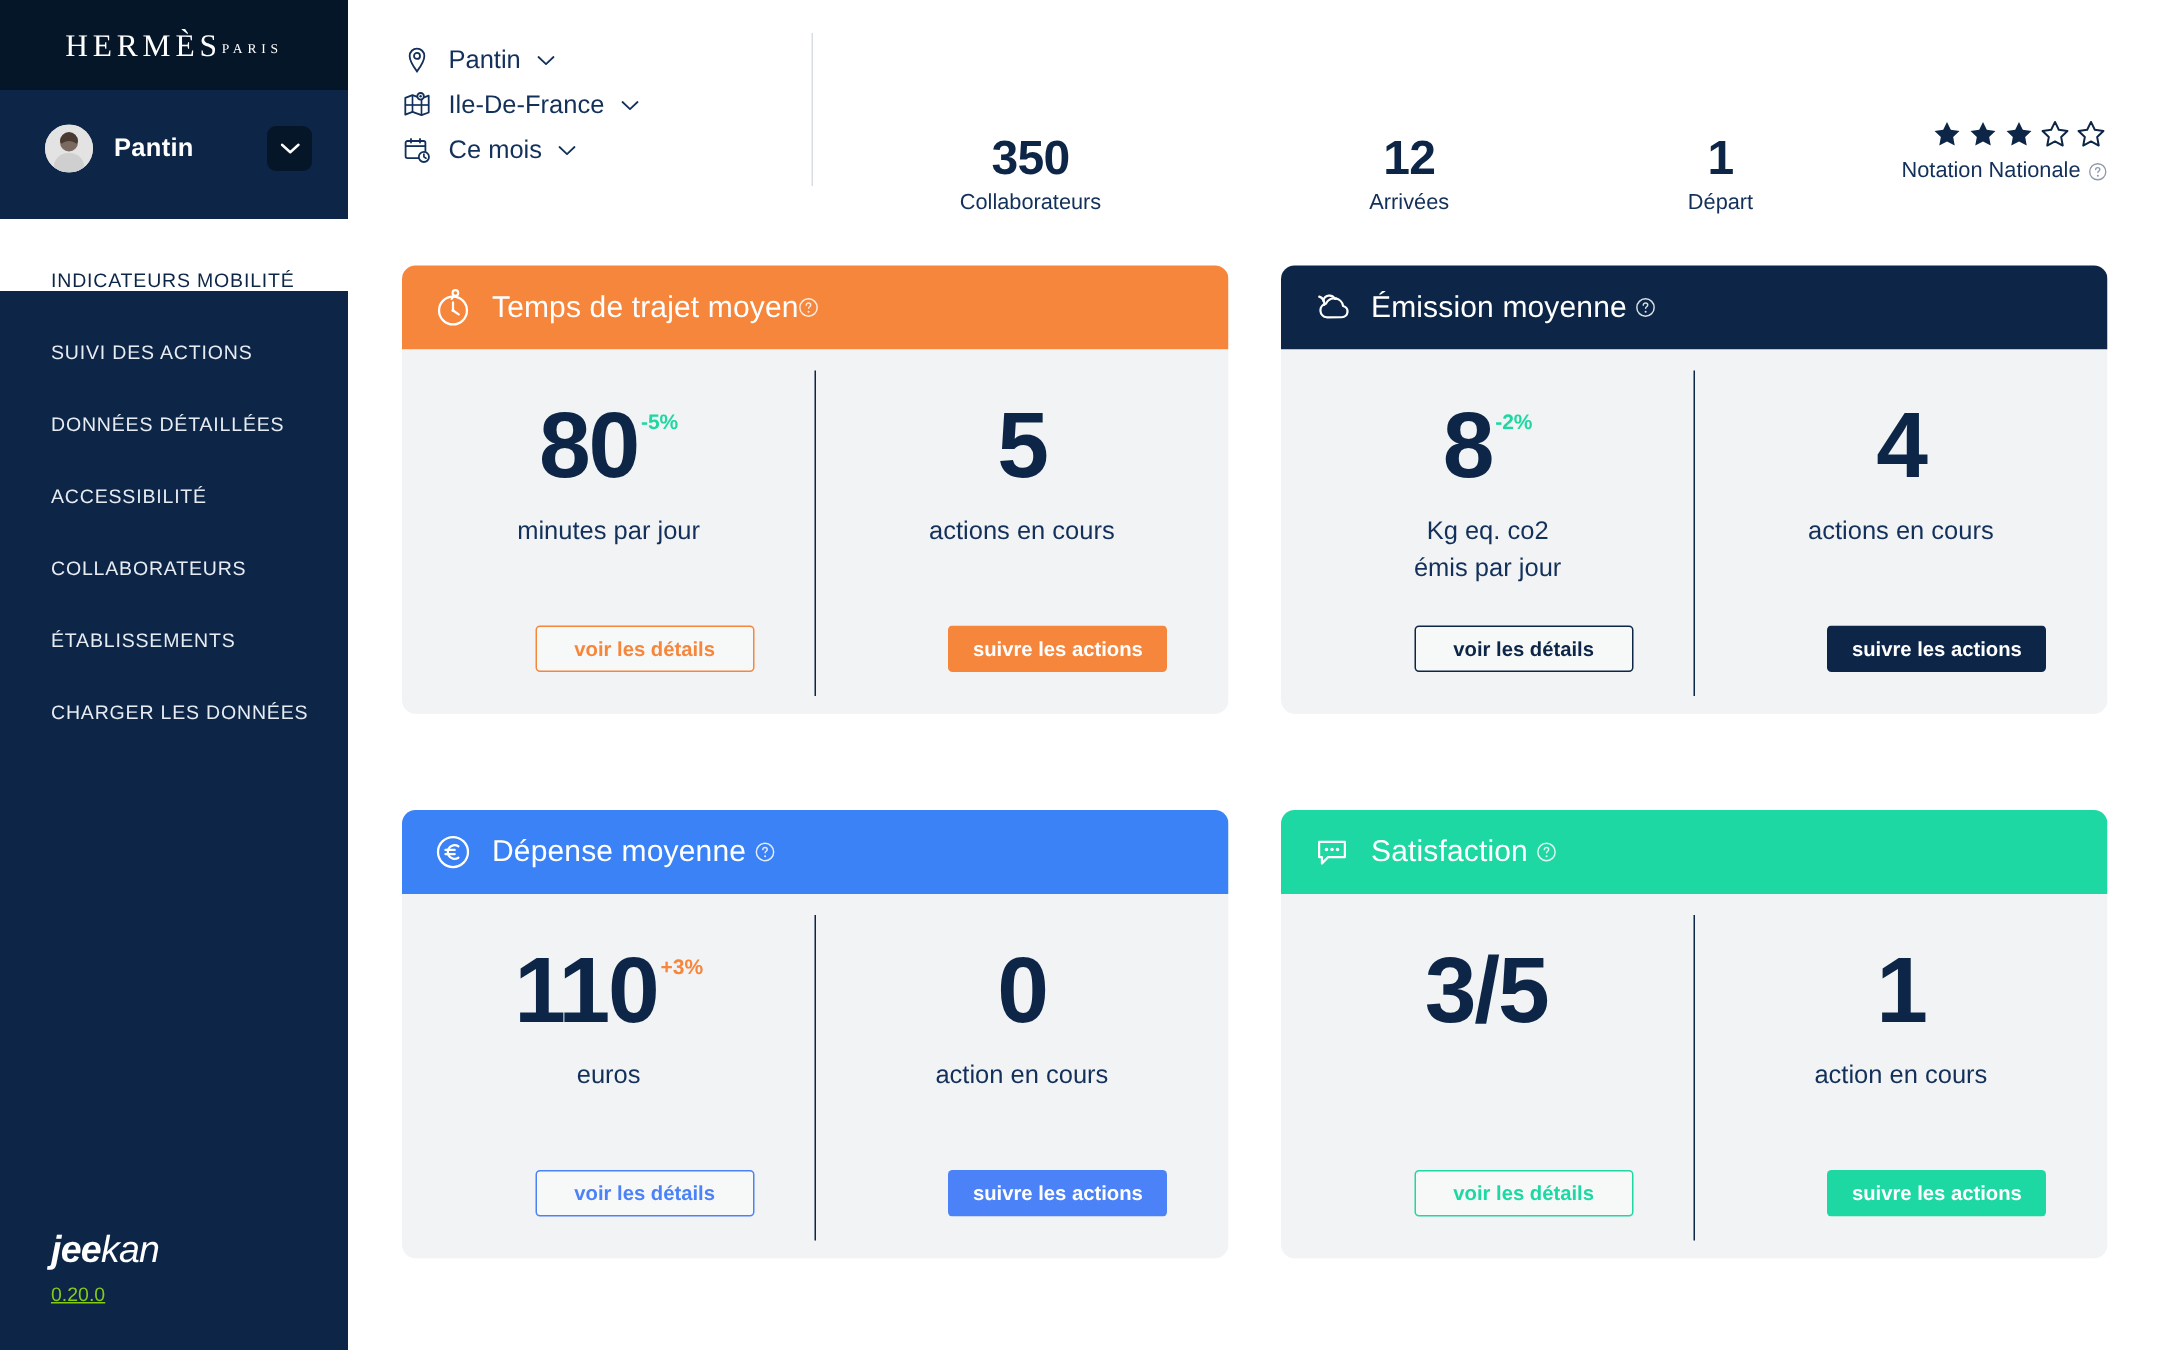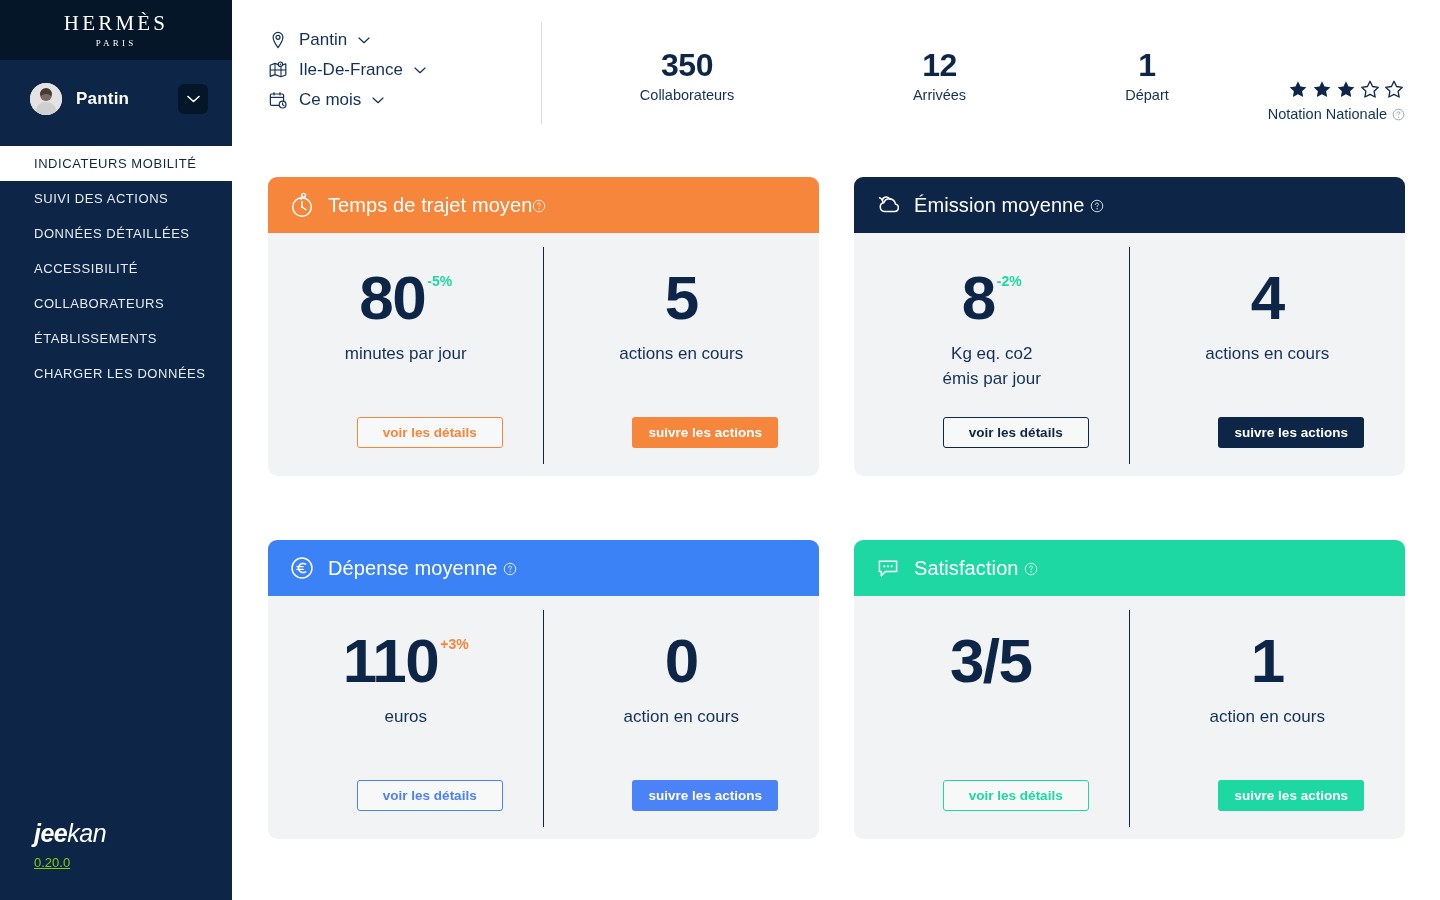--- a/index.html
+++ b/index.html
@@ -13,21 +13,21 @@
 
   
   .sidebar {
     width: 232px; height: 900px;
     background: #0d2647;
     display: flex; flex-direction: column;
     flex: 0 0 232px;
   }
   .brand {
     height: 60px; background: #061629;
-    display: flex; flex-direction: column;
+    display: flex; flex-direction: row;
     align-items: center; justify-content: center;
   }
   .brand-name {
     color: #fff; font-family: "Liberation Serif", serif;
     font-size: 21px; letter-spacing: 3.2px; font-weight: 400;
     line-height: 1;
   }
   .brand-sub {
     color: #fff; font-family: "Liberation Serif", serif;
     font-size: 9px; letter-spacing: 3.2px; margin-top: 4px;
@@ -46,21 +46,21 @@
     color: #fff; font-size: 17px; font-weight: 700; flex: 1;
     letter-spacing: .2px;
   }
   .user-caret {
     width: 30px; height: 30px; border-radius: 6px;
     background: #061629; display: flex;
     align-items: center; justify-content: center;
   }
   .nav { margin-top: 8px; }
   .nav-item {
-    height: 35px; display: flex; align-items: center;
+    height: 48px; display: flex; align-items: flex-end;
     padding-left: 34px;
     color: #e7ecf3; font-size: 13px; letter-spacing: .55px;
     font-weight: 400;
   }
   .nav-item.active { background: #ffffff; color: #0d2647; }
   .sidebar-spacer { flex: 1; }
   .sidebar-foot { padding: 0 0 30px 34px; }
   .logo-jee {
     font-size: 25px; font-style: italic; font-weight: 700;
     color: #ffffff; letter-spacing: -.5px;
@@ -91,21 +91,21 @@
   .filter-label { color: #12305a; }
   .chev { display: block; }
   .vdiv-head {
     width: 1px; background: #d9dde3; height: 102px; margin: 0 0 0 8px;
     flex: 0 0 1px;
   }
   .stats {
     flex: 1; display: flex; align-items: flex-start;
     padding-top: 27px;
   }
-  .stat { text-align: center; }
+  .stat { text-align: center; margin-top: 40px; }
   .stat-value {
     font-size: 32px; font-weight: 700; color: #0d2647; line-height: 1.05;
     letter-spacing: -.5px;
   }
   .stat-label { font-size: 14.5px; color: #12305a; margin-top: 4px; }
   .stat-collab { width: 290px; }
   .stat-arr { width: 215px; }
   .stat-dep { width: 200px; }
   .rating { flex: 1; text-align: right; padding-top: 30px; }
   .stars { display: flex; justify-content: flex-end; gap: 2px; }

